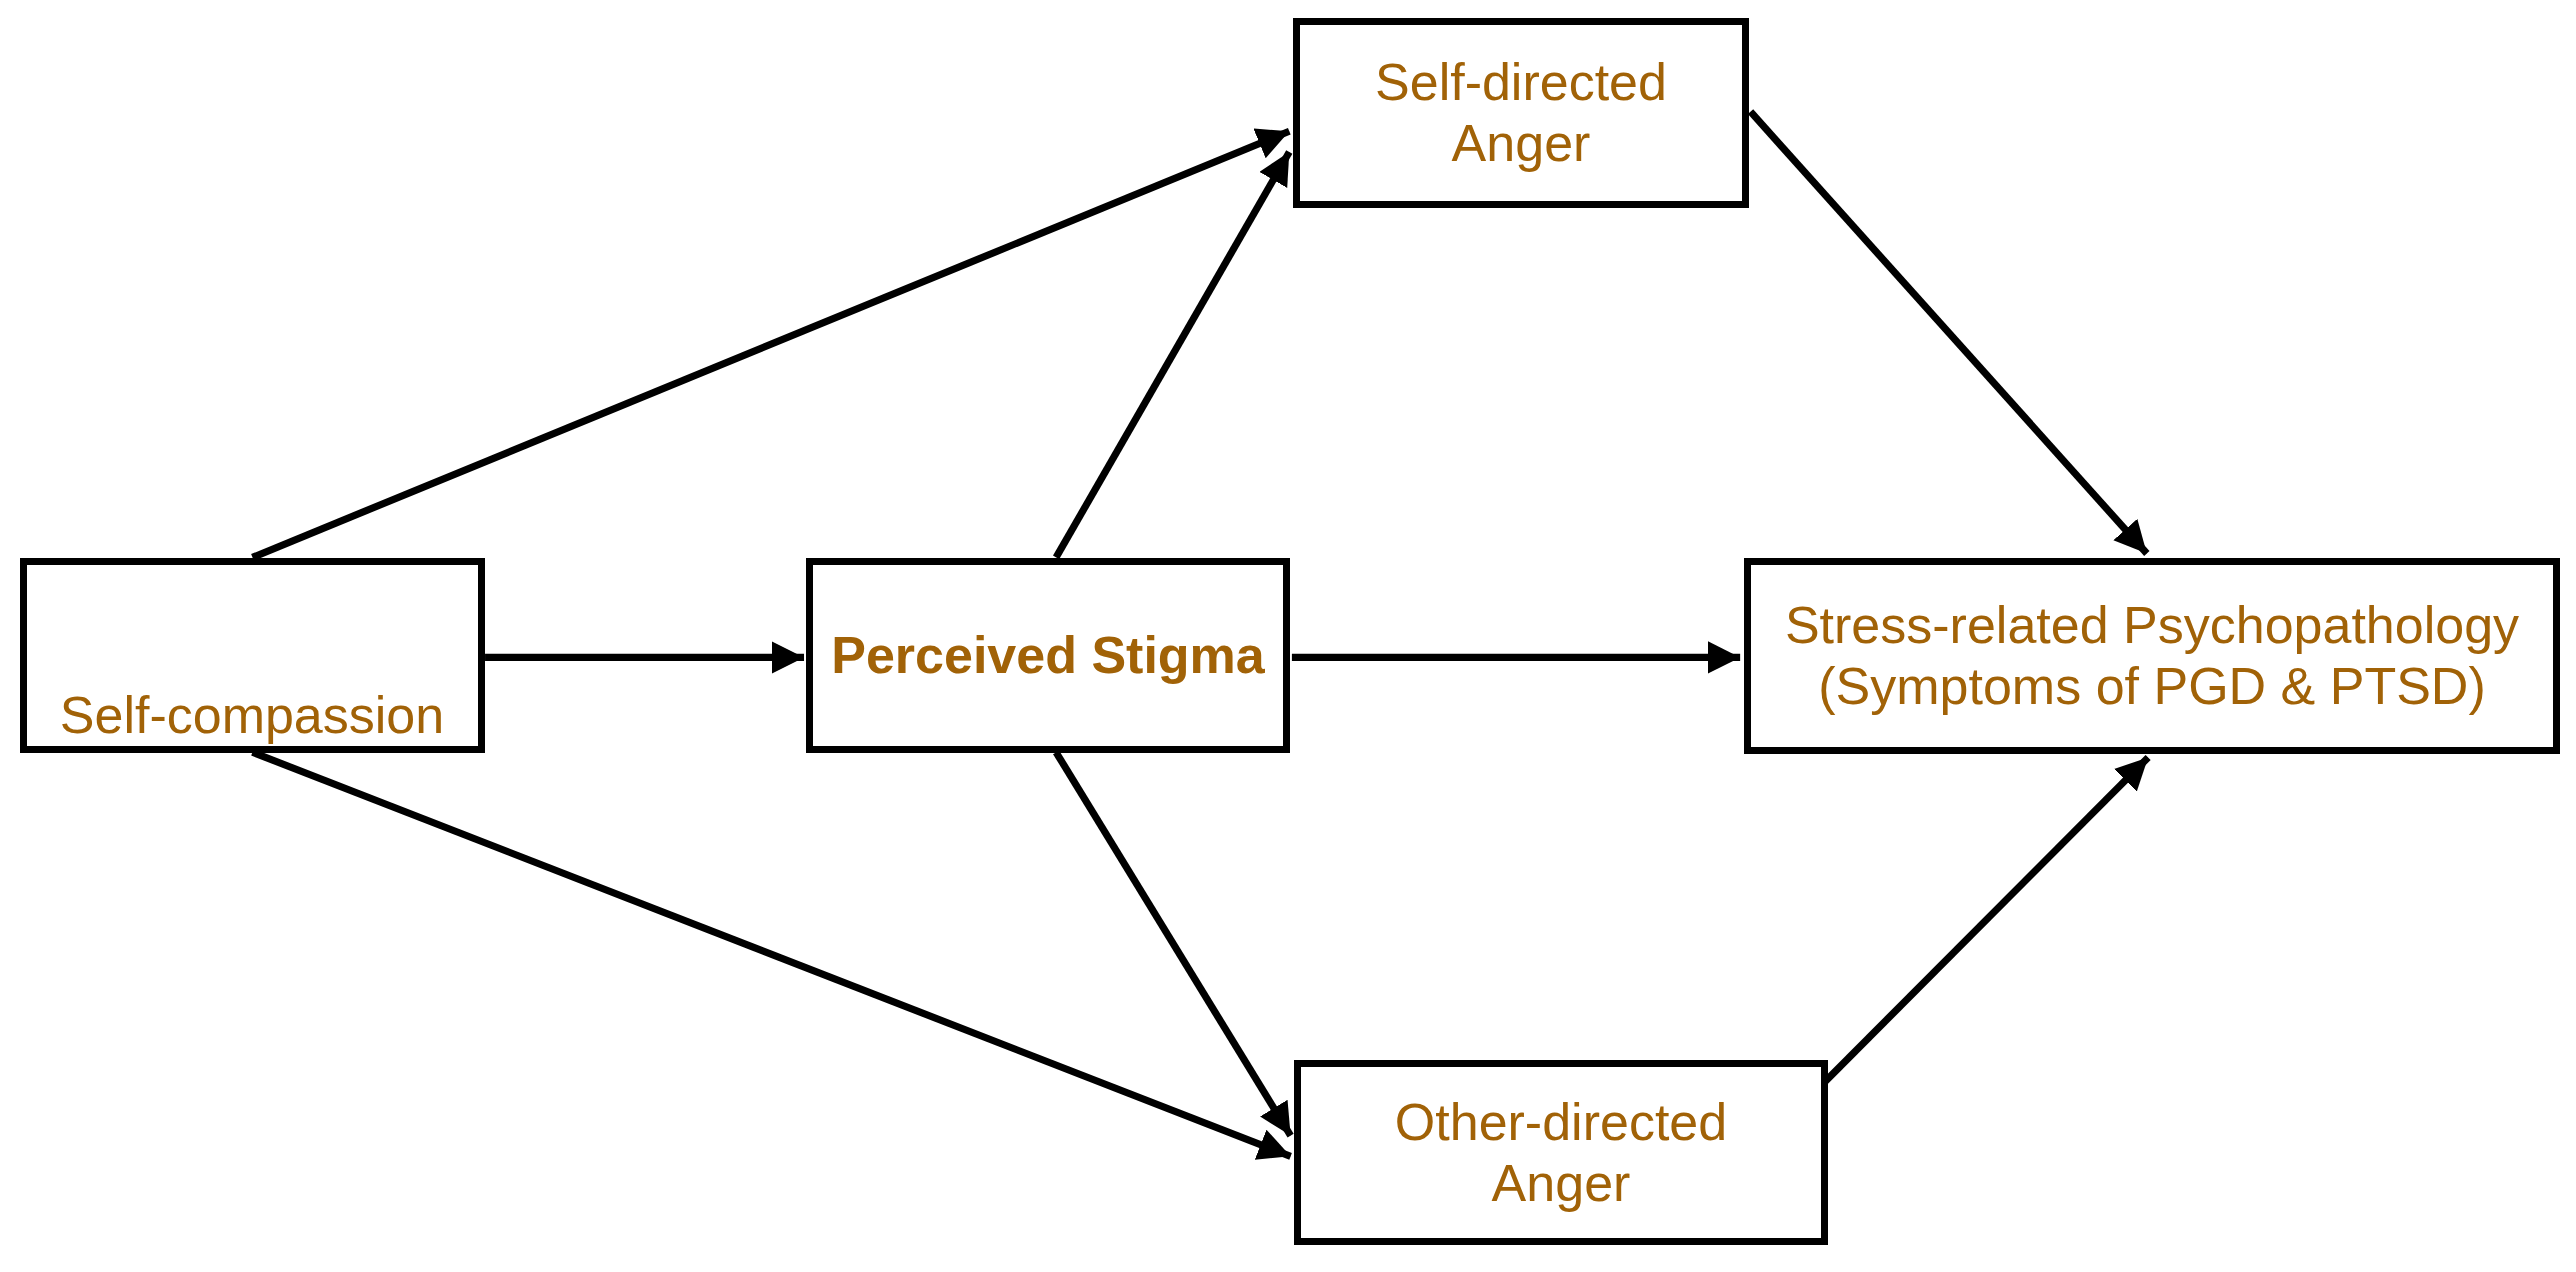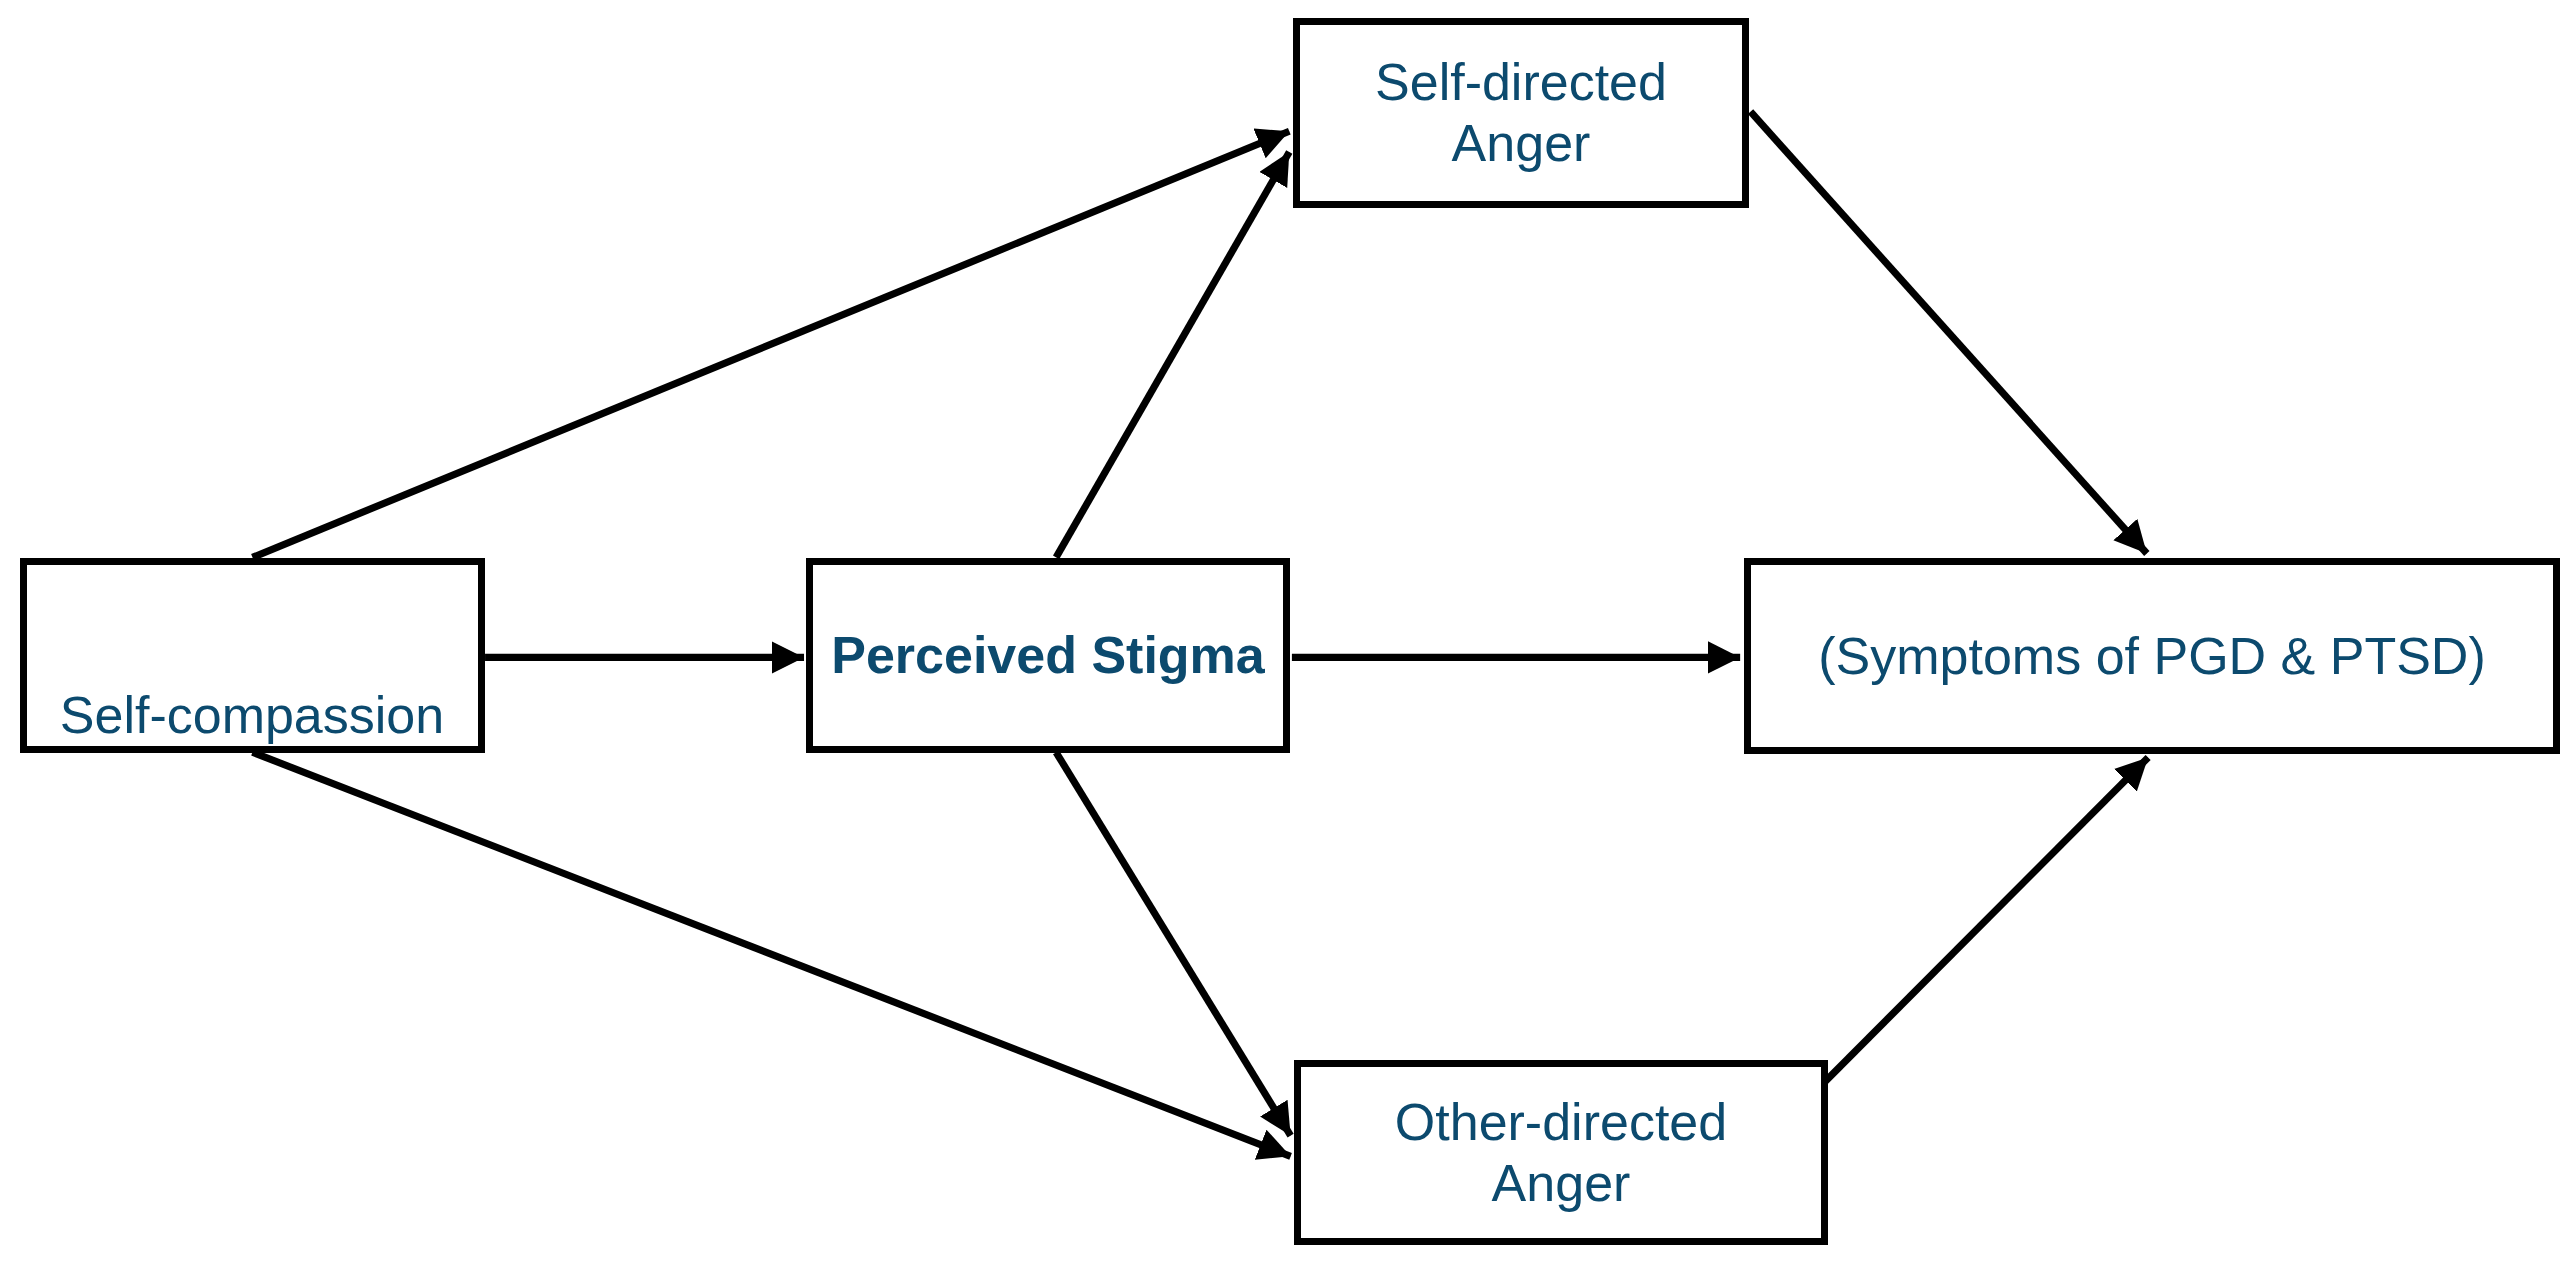--- a/index.html
+++ b/index.html
@@ -31,21 +31,21 @@
   .node {
     position: absolute;
     box-sizing: border-box;
     border: 7.1px solid #000000;
     background: #ffffff;
     display: flex;
     flex-direction: column;
     align-items: center;
     justify-content: center;
     text-align: center;
-    color: #0c4a6e;
+    color: #a16207;
     font-size: 52px;
     line-height: 1.17;
     white-space: nowrap;
   }
   .node span { display: block; }
   
   #node-self-compassion      { left: 19.5px;   top: 558px;  width: 465px;  height: 195px; justify-content: flex-end; }
   #node-perceived-stigma     { left: 806px; top: 558px;  width: 484px;  height: 195px; font-weight: bold; }
   #node-self-directed-anger  { left: 1293px; top: 18px;   width: 456px;  height: 190px; }
   #node-other-directed-anger { left: 1294px; top: 1060px; width: 534px;  height: 185px; }
@@ -92,17 +92,18 @@
     <span>Self-directed</span>
     <span>Anger</span>
   </div>
 
   <div class="node" id="node-other-directed-anger">
     <span>Other-directed</span>
     <span>Anger</span>
   </div>
 
   <div class="node" id="node-stress-psychopathology">
+    <span>Stress-related Psychopathology</span>
     <span>(Symptoms of PGD &amp; PTSD)</span>
   </div>
 
 </div>
 
 
 </body></html>

